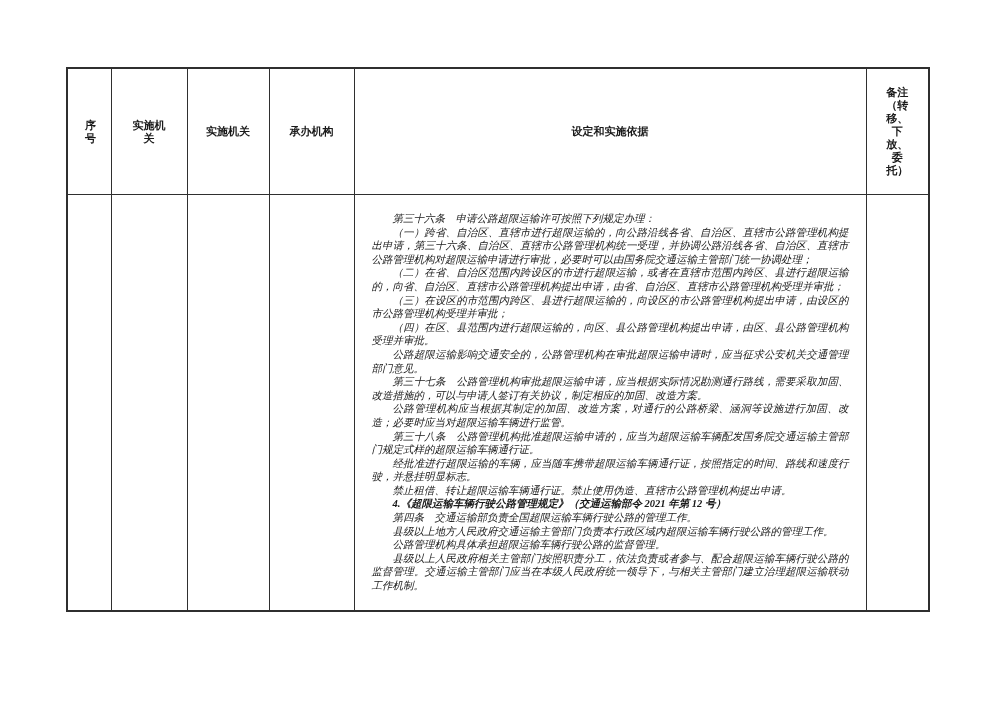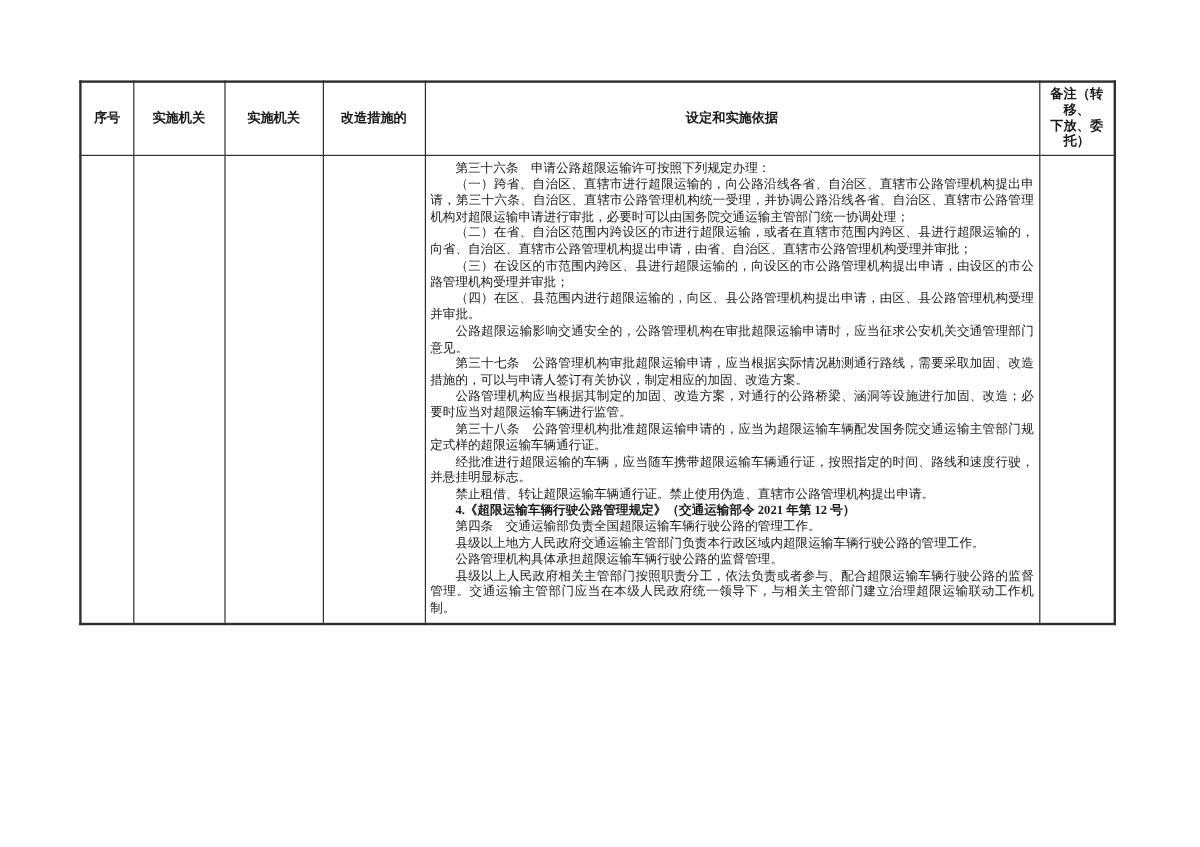--- a/index.html
+++ b/index.html
@@ -21,37 +21,38 @@
     top: 67px;
     width: 862px;
     border-collapse: collapse;
     table-layout: fixed;
     color: #1a1a1a;
     border: 2px solid #2f2f2f;
   }
   table.doc-table th,
   table.doc-table td {
     border: 1px solid #2f2f2f;
-    padding: 4px;
+    padding: 17px;
     background: #ffffff;
   }
   table.doc-table thead th {
     height: 32px;
     font-size: 11px;
     font-weight: bold;
     text-align: center;
     vertical-align: middle;
     line-height: 13px;
   }
   th.remark-header {
     white-space: pre-line;
     padding: 0 1px;
   }
   table.doc-table tbody tr {
     height: 373px;
+    font-style: italic;
   }
   table.doc-table tbody td {
     vertical-align: top;
     font-size: 10.5px;
   }
   td.basis-cell {
     padding: 3px 7px 0 10px;
   }
   .para {
     margin: 0;
@@ -77,21 +78,21 @@
       <col style="width:82px">
       <col style="width:85px">
       <col style="width:512px">
       <col style="width:63px">
     </colgroup>
     <thead>
       <tr>
         <th>序号</th>
         <th>实施机关</th>
         <th>实施机关</th>
-        <th>改造措施的</th>
+        <th>承办机构</th>
         <th>设定和实施依据</th>
         <th class="remark-header">备注（转移、
 下放、委托）</th>
       </tr>
     </thead>
     <tbody>
       <tr>
         <td></td>
         <td></td>
         <td></td>

